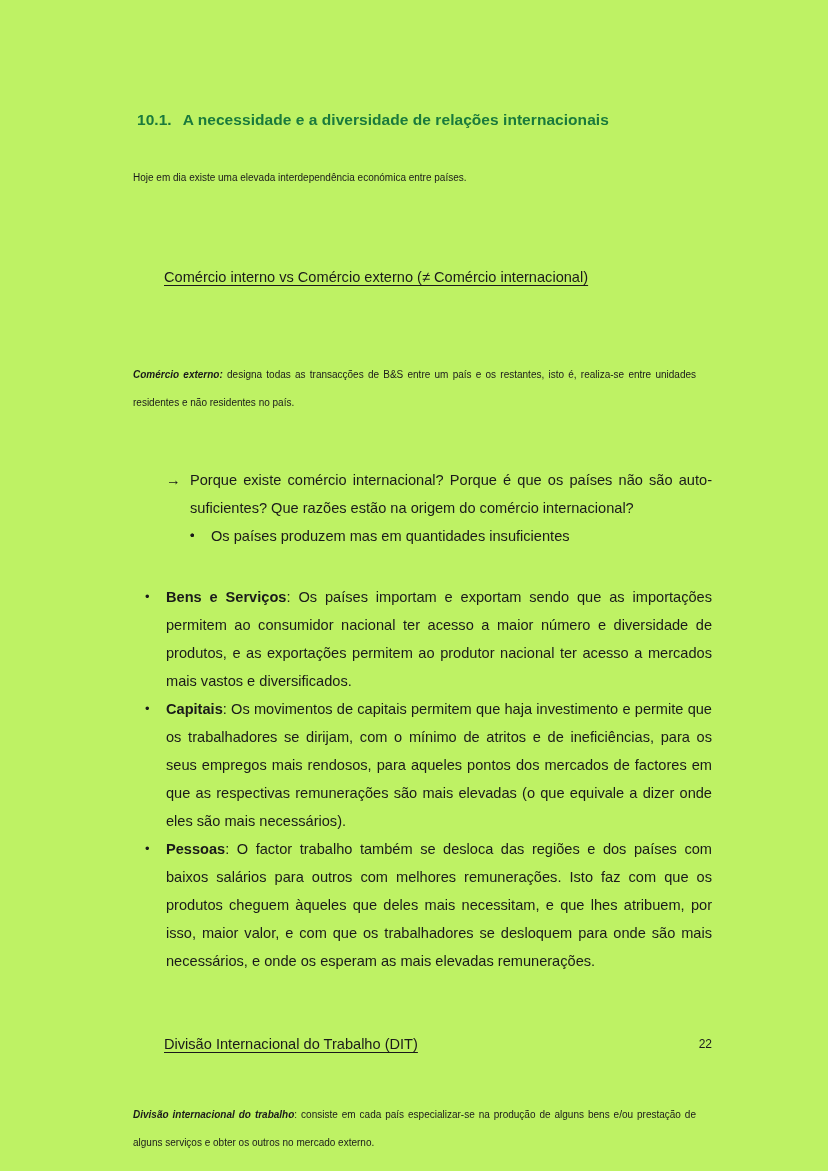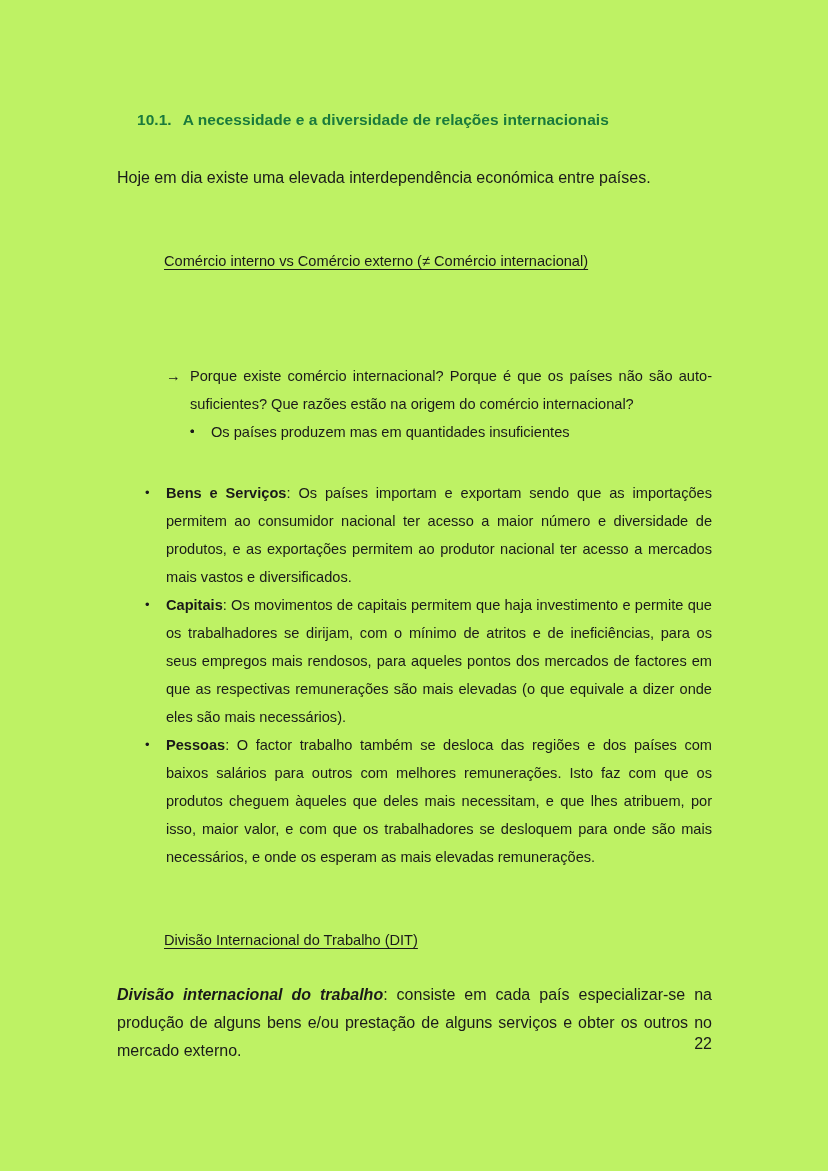--- a/index.html
+++ b/index.html
@@ -33,23 +33,23 @@
     margin: 0 0 34px 20px;
     letter-spacing: 0.05px;
     white-space: nowrap;
   }
   .section-heading .num {
     margin-right: 11px;
   }
 
   
   p.body {
-    font-size: 16px;
-    line-height: 28px;
-    margin: 0;
+    font-size: 10px;
+    line-height: 28px;
+    margin: 16px;
     text-align: justify;
     text-justify: inter-word;
   }
   .gap-md { height: 27px; }
   .gap-lg { height: 33px; }
 
   b.lead {
     font-weight: bold;
     font-style: italic;
   }
@@ -111,21 +111,21 @@
   .bullet-l2 { margin-left: 73px; }
   .bullet-l2 .bullet-text { white-space: nowrap; }
 
   .bullet-group-tight .bullet-item { text-align: left; }
 
   
   .page-number {
     position: absolute;
     right: 116px;
     top: 1035px;
-    font-size: 16px;
+    font-size: 12px;
     line-height: 18px;
     color: #1a1a1a;
     text-align: right;
   }
 </style>
 </head>
 <body>
 
 <div class="page">
 
@@ -141,20 +141,21 @@
 
     <div class="subhead-wrap">
       <span class="subhead">Comércio interno vs Comércio externo (≠ Comércio internacional)</span>
     </div>
 
     <div class="gap-md"></div>
 
 
     <div class="gap-md"></div>
 
+    <p class="body"><b class="lead">Comércio externo:</b><span> designa todas as transacções de B&amp;S entre um país e os restantes, isto é, realiza-se entre unidades residentes e não residentes no país.</span></p>
 
     <div class="gap-lg"></div>
 
     <div class="arrow-item">
       <span class="arrow-glyph">→</span>
       <span>Porque existe comércio internacional? Porque é que os países não são auto-suficientes? Que razões estão na origem do comércio internacional?</span>
     </div>
 
     <div class="bullet-group-tight">
       <div class="bullet-item bullet-l2">

